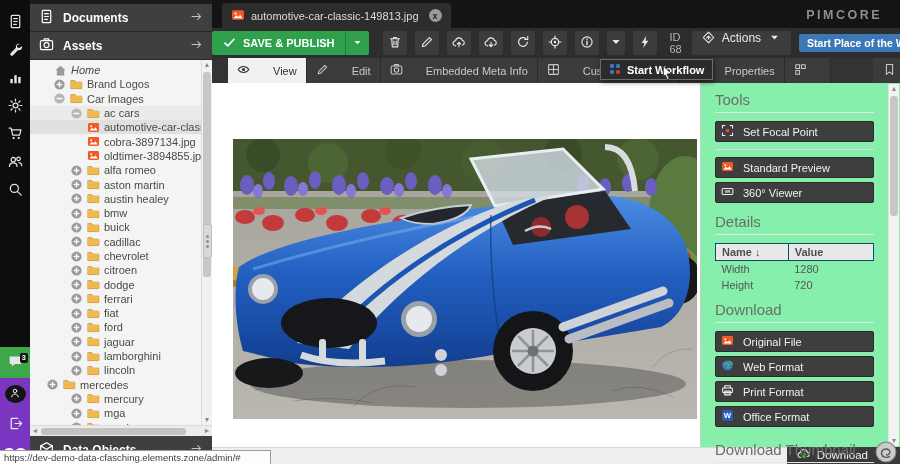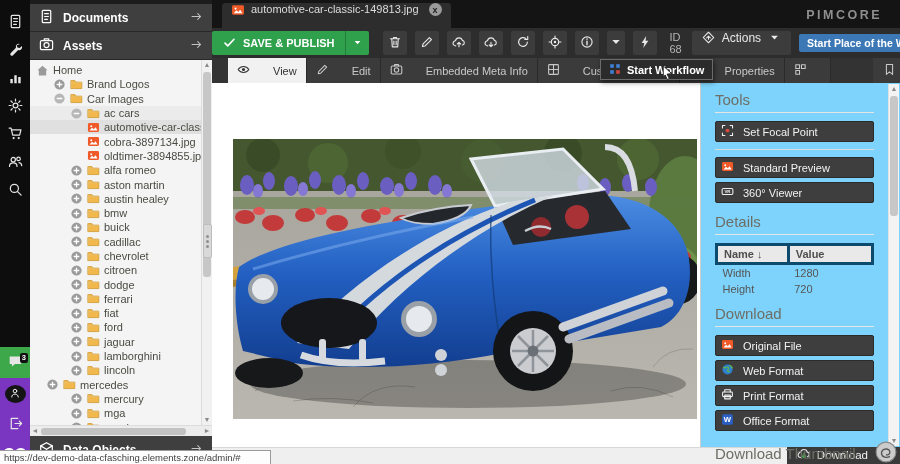--- a/index.html
+++ b/index.html
@@ -40,21 +40,21 @@
   .vthumb{position:absolute;left:1px;width:8px;top:12px;height:205px;background:#c7c7c7;border-radius:3px;cursor:pointer}
   .hscroll{flex:0 0 11px;background:#ececec;border-top:1px solid #dcdcdc;position:relative}
   .hs-arrow{position:absolute;top:0;width:10px;height:10px;color:#8a8a8a;font-size:7px;text-align:center;line-height:10px;cursor:pointer}
   .hthumb{position:absolute;left:11px;top:2px;height:7px;width:145px;background:#c2c2c2;border-radius:3px;cursor:pointer}
   .splitter-grip{position:absolute;left:203px;top:224px;width:9px;height:34px;background:#d9d9d9;border:1px solid #bdbdbd;border-radius:2px;z-index:7;cursor:col-resize;display:flex;flex-direction:column;align-items:center;justify-content:center;gap:2px}
   .splitter-grip i{width:3px;height:3px;background:#8f8f8f;border-radius:50%}
 
   
   .main{position:absolute;left:212px;top:0;right:0;height:464px;background:#fff}
   .filebar{height:28px;background:#141414;position:relative;display:flex;align-items:flex-end}
-  .file-tab{margin-left:10px;height:25px;background:#2d2d2d;border-radius:3px 3px 0 0;display:flex;align-items:flex-start;gap:6px;padding:0 9px;color:#dcdcdc;font-size:11px;cursor:pointer}
+  .file-tab{margin-left:10px;height:25px;background:#2d2d2d;border-radius:3px 3px 0 0;display:flex;align-items:center;gap:6px;padding:0 9px;color:#dcdcdc;font-size:11px;cursor:pointer}
   .file-tab .icon svg{width:14px;height:14px}
   .close-dot{width:13px;height:13px;border-radius:50%;background:#9a9a9a;color:#222;font-size:9px;display:flex;align-items:center;justify-content:center;font-weight:bold;cursor:pointer;margin-left:4px}
   .brand{position:absolute;right:18px;top:8px;color:#8f8f8f;font-weight:bold;letter-spacing:2.5px;font-size:12.5px}
 
   .toolbar{height:30px;background:#2d2d2d;display:flex;align-items:center;}
   .save-btn{display:flex;height:24px;border-radius:2px;overflow:hidden;cursor:pointer;flex:0 0 auto}
   .save-main{background:#2fa14d;color:#fff;font-weight:bold;font-size:11px;display:flex;align-items:center;gap:7px;padding:0 11px}
   .save-main svg{width:13px;height:13px}
   .save-caret{background:#2fa14d;border-left:1px solid #227d3b;display:flex;align-items:center;padding:0 6px;color:#fff}
   .save-caret svg{width:11px;height:11px}
@@ -84,27 +84,27 @@
   .photo{position:absolute;left:21px;top:56px;width:464px;height:280px}
   .photo svg{width:100%;height:100%;display:block}
 
   .bottomstrip{position:absolute;left:0;right:0;bottom:0;height:17px;background:#efefef;border-top:1px solid #d8d8d8}
   .dl-bar{position:absolute;right:0;bottom:0;height:19px;background:#3a3a3a;display:flex;align-items:center;gap:6px;padding:0 32px 0 10px;color:#f0f0f0;font-size:11.5px;cursor:pointer}
   .dl-bar .icon svg{width:14px;height:14px}
   .vendor-badge{position:absolute;right:3px;bottom:1px;z-index:60;width:22px;height:22px}
   .vendor-badge svg{width:22px;height:22px}
 
   
-  .rightpanel{position:absolute;right:0;top:83px;width:200px;height:364px;background:#7dd3fc;border-left:1px solid #ccc;padding:2px 26px 0 14px;z-index:4}
+  .rightpanel{position:absolute;right:0;top:83px;width:200px;height:364px;background:#86efac;border-left:1px solid #ccc;padding:2px 26px 0 14px;z-index:4}
   .sec-title{font-size:15px;color:#6e6e66;padding:6px 0 4px;border-bottom:1px solid #e6e6e6;margin-bottom:8px}
   .btn-dark{height:21px;background:#3e3e3e;border:1px solid #2b2b2b;border-radius:2px;color:#f2f2f2;display:flex;align-items:center;gap:9px;padding:0 5px;font-size:11px;margin-bottom:4px;cursor:pointer}
   .btn-dark .icon svg{width:13px;height:13px}
   .tool-div{border-top:1px solid #ddd;margin:7px 0}
   table.details{width:100%;border-collapse:collapse;font-size:11px;margin-bottom:2px}
-  table.details th{background:#e9e9e9;border:3px solid #0c4a6e;text-align:left;padding:2px 6px;color:#4f4f4f;font-weight:bold}
+  table.details th{background:#e9e9e9;border:1px solid #0c4a6e;text-align:left;padding:2px 6px;color:#4f4f4f;font-weight:bold}
   table.details td{padding:2px 6px;color:#555}
   .panel-scroll{position:absolute;right:1px;top:1px;bottom:1px;width:11px;background:#f3f3f3;border-left:1px solid #e2e2e2}
   .panel-scroll .vthumb{top:12px;height:120px}
 
   
   .statusbar{position:absolute;left:0;bottom:0;width:271px;height:14px;background:#fdfdfd;border-top:1px solid #9a9a9a;border-right:1px solid #9a9a9a;color:#3f3f3f;font-size:9.5px;line-height:13px;padding:0 4px;z-index:50;white-space:nowrap;overflow:hidden}
 </style>
 </head>
 <body>
 
@@ -196,21 +196,21 @@
             <circle cx="8" cy="8.6" r="2.7"></circle>
             <path d="M5.6 3.8V2h4.8v1.8"></path>
           </svg></span>
       <span>Assets</span>
       <span class="arrow icon"><svg viewBox="0 0 16 16" fill="none" stroke="currentColor" stroke-width="1.3" stroke-linecap="round" stroke-linejoin="round">
             <path d="M2.5 8h10.5M9.5 4.5L13 8l-3.5 3.5"></path>
           </svg></span>
     </div>
     <div class="tree-wrap">
       <div class="tree" id="tree">
-          <div class="tree-row" style="padding-left: 6px;">
+          <div class="tree-row" style="padding-left: 24px; font-style: italic;">
             <span class="icon">
               <svg viewBox="0 0 16 16" fill="none" stroke="currentColor" stroke-width="1.3" stroke-linecap="round" stroke-linejoin="round">
                 <path d="M8 2.2L1.8 7.6h1.7V14h9V7.6h1.7z" fill="#9a9a9a" stroke="none"></path>
               </svg>
             </span>
             <span class="lbl">Home</span>
           </div>
           <div class="tree-row" style="padding-left: 23px;">
             <span class="icon">
               <svg viewBox="0 0 16 16" fill="none" stroke="currentColor" stroke-width="1.3" stroke-linecap="round" stroke-linejoin="round">

